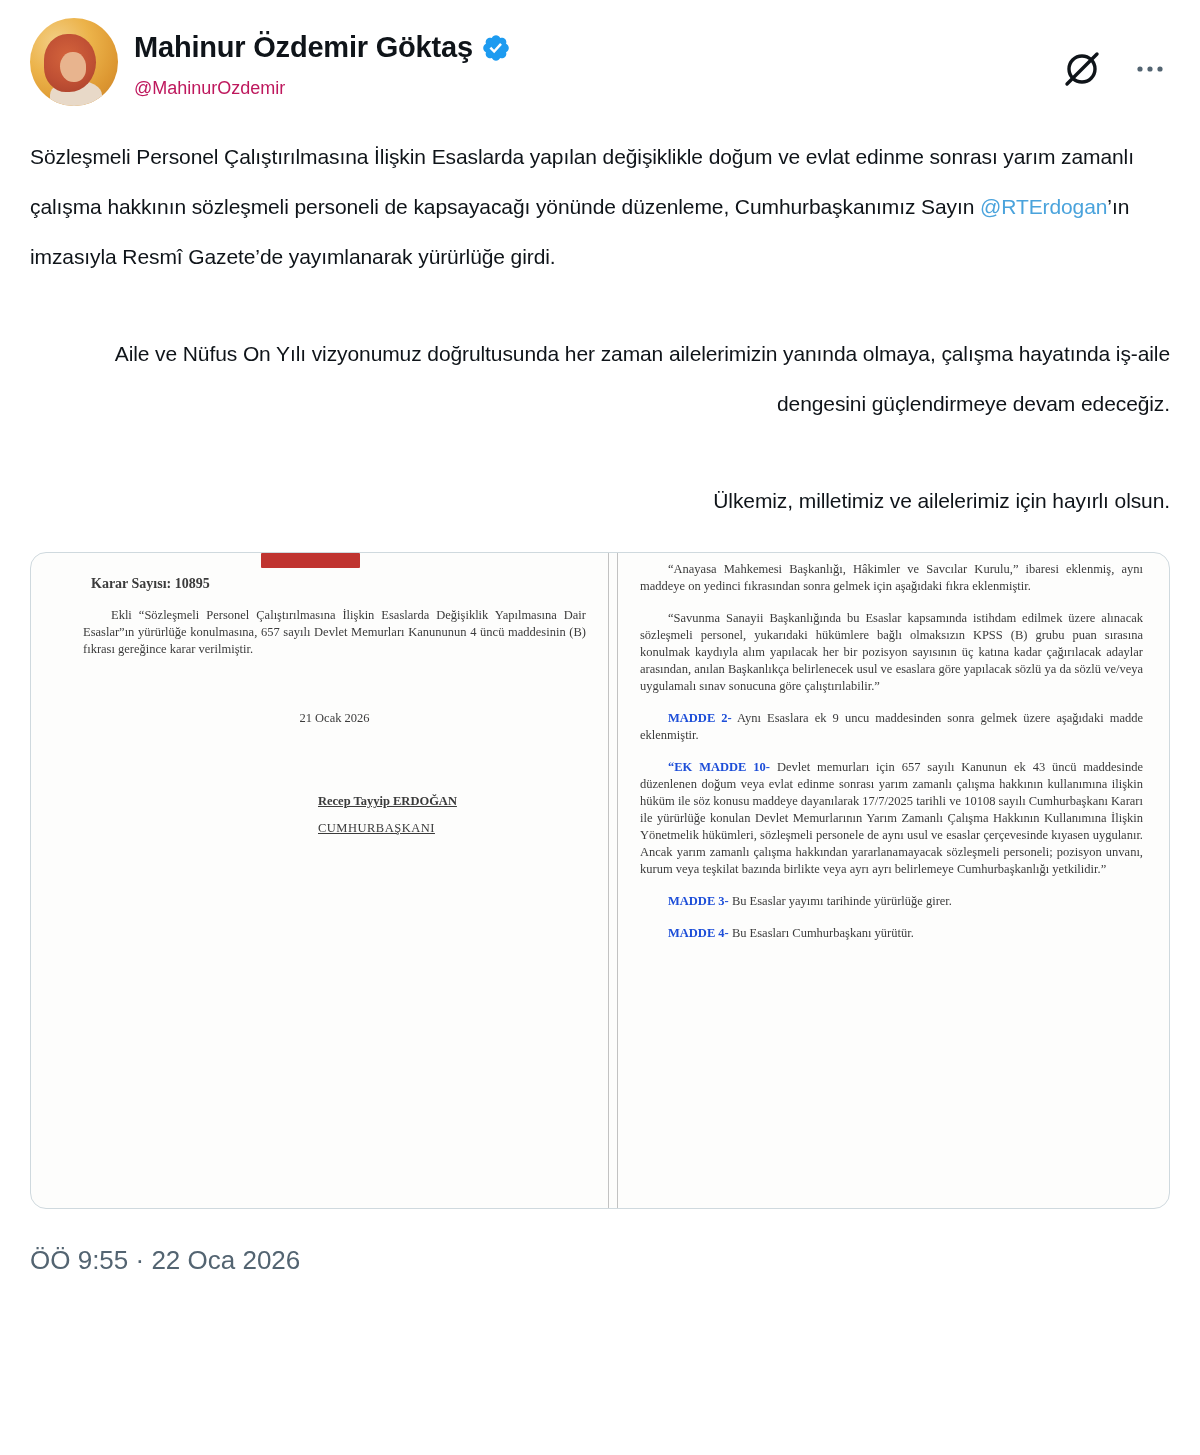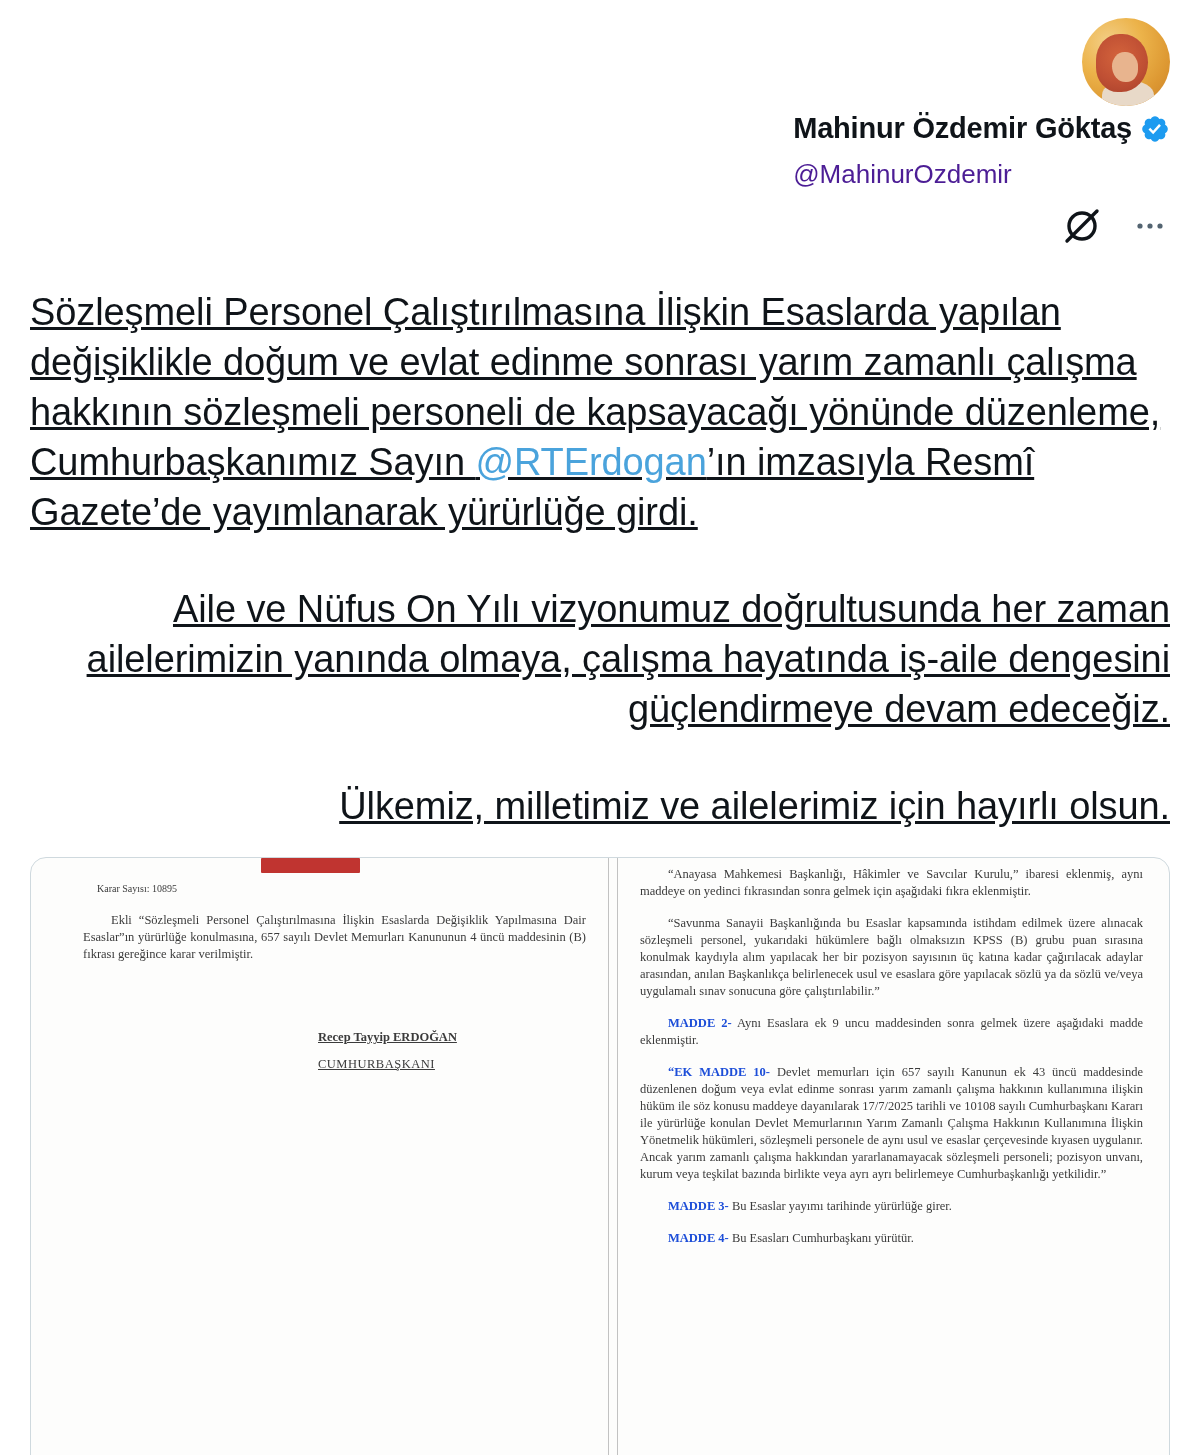--- a/index.html
+++ b/index.html
@@ -7,21 +7,21 @@
   body {
     width: 1200px;
     min-height: 1455px;
     font-family: "Liberation Sans", sans-serif;
     color: #0f1419;
     position: relative;
   }
   .page { padding: 18px 30px 30px 30px; }
 
   
-  .tweet-header { display: flex; align-items: flex-end; flex-direction: column; }
+  .tweet-header { display: flex; align-items: center; }
   .avatar {
     width: 88px; height: 88px; border-radius: 50%;
     background: radial-gradient(circle at 30% 28%, #f3cf87 0%, #ecb34a 38%, #dd9832 70%, #c87f28 100%);
     position: relative; overflow: hidden; flex: 0 0 auto;
     cursor: pointer;
   }
   .avatar .scarf {
     position: absolute; left: 14px; top: 16px; width: 52px; height: 58px;
     background: radial-gradient(circle at 45% 40%, #d4643c 0%, #c05034 55%, #a63f2b 100%);
     border-radius: 48% 52% 55% 45%;
@@ -31,26 +31,26 @@
     background: #e8b48e; border-radius: 50% 50% 45% 55%;
   }
   .avatar .shoulder {
     position: absolute; left: 20px; top: 62px; width: 52px; height: 30px;
     background: #e8d9c8; border-radius: 50% 50% 0 0;
   }
   .names { margin-left: 16px; padding-top: 6px; flex: 1 1 auto; min-width: 0; }
   .name-row { display: flex; align-items: center; gap: 8px; }
   .display-name { font-size: 29px; font-weight: 700; letter-spacing: -0.2px; }
   .verified { width: 30px; height: 30px; flex: 0 0 auto; }
-  .handle { font-size: 26px; color: #4c1d95; margin-top: 14px; font-weight: 400; }
+  .handle { font-size: 18px; color: #be185d; margin-top: 14px; font-weight: 400; }
   .header-actions { display: flex; align-items: center; gap: 26px; padding-top: 14px; }
   .grok-btn, .more-btn { cursor: pointer; display: inline-flex; }
 
   
-  .tweet-text { margin-top: 39px; font-size: 38px; line-height: 50px; letter-spacing: -0.1px; text-decoration: underline; }
+  .tweet-text { margin-top: 26px; font-size: 21px; line-height: 50px; letter-spacing: -0.1px; }
   .tweet-text p + p { margin-top: 47px; text-align: right; }
   .mention { color: #4aa3dc; text-decoration: none; cursor: pointer; }
 
   
   .doc-card {
     margin-top: 26px;
     height: 657px;
     border: 1px solid #cfd9de;
     border-radius: 16px;
     background: #fdfdfc;
@@ -68,21 +68,21 @@
     font-size: 12.5px; line-height: 17px; color: #3b3b3b;
     text-align: justify;
     filter: blur(0.3px);
   }
   .doc-col.left  { flex: 1 1 0; border-right: 1px solid #c2c2c2; padding: 22px 22px 0 52px; }
   .doc-gap { width: 8px; flex: 0 0 auto; }
   .doc-col.right { flex: 1 1 0; border-left: 1px solid #c2c2c2; padding: 8px 26px 0 22px; }
   .doc-col p.indent { text-indent: 28px; }
   .doc-col p + p { margin-top: 15px; }
   .doc-bold { font-weight: 700; color: #1d4ed8; }
-  .karar-no { font-weight: 400; font-size: 10px; margin-left: 14px; }
+  .karar-no { font-weight: 700; font-size: 14px; margin-left: 8px; }
   .doc-date { text-align: center; margin-top: 52px !important; text-indent: 0 !important; }
   .doc-signature { margin-top: 66px; text-align: left; margin-left: auto; width: 220px; margin-right: 48px; text-decoration: underline; }
   .doc-signature .sig-name { font-weight: 700; }
   .doc-signature .sig-title { margin-top: 10px; letter-spacing: 0.5px; }
 
   
   .timestamp {
     margin-top: 36px; font-size: 26px; color: #536471; cursor: pointer;
   }
 </style>
@@ -129,20 +129,21 @@
     <p>Ülkemiz, milletimiz ve ailelerimiz için hayırlı olsun.</p>
   </div>
 
   <figure class="doc-card">
     <div class="redaction-bar"></div>
     <div class="doc-columns">
 
       <div class="doc-col left">
         <p class="karar-no">Karar Sayısı: 10895</p>
         <p class="indent">Ekli “Sözleşmeli Personel Çalıştırılmasına İlişkin Esaslarda Değişiklik Yapılmasına Dair Esaslar”ın yürürlüğe konulmasına, 657 sayılı Devlet Memurları Kanununun 4 üncü maddesinin (B) fıkrası gereğince karar verilmiştir.</p>
+        <p class="doc-date">21 Ocak 2026</p>
         <div class="doc-signature">
           <p class="sig-name">Recep Tayyip ERDOĞAN</p>
           <p class="sig-title">CUMHURBAŞKANI</p>
         </div>
       </div>
 
       <div class="doc-gap"></div>
 
       <div class="doc-col right">
         <p class="indent">“Anayasa Mahkemesi Başkanlığı, Hâkimler ve Savcılar Kurulu,” ibaresi eklenmiş, aynı maddeye on yedinci fıkrasından sonra gelmek için aşağıdaki fıkra eklenmiştir.</p>

